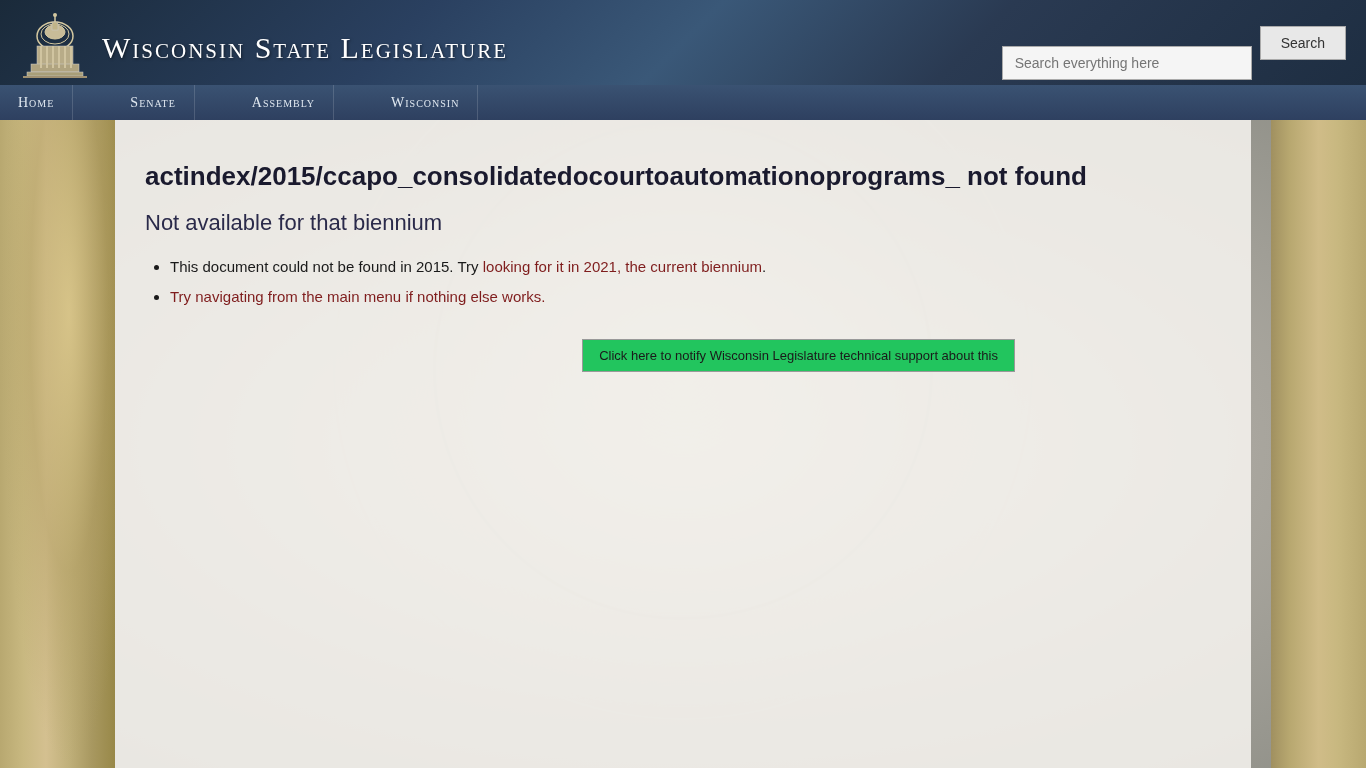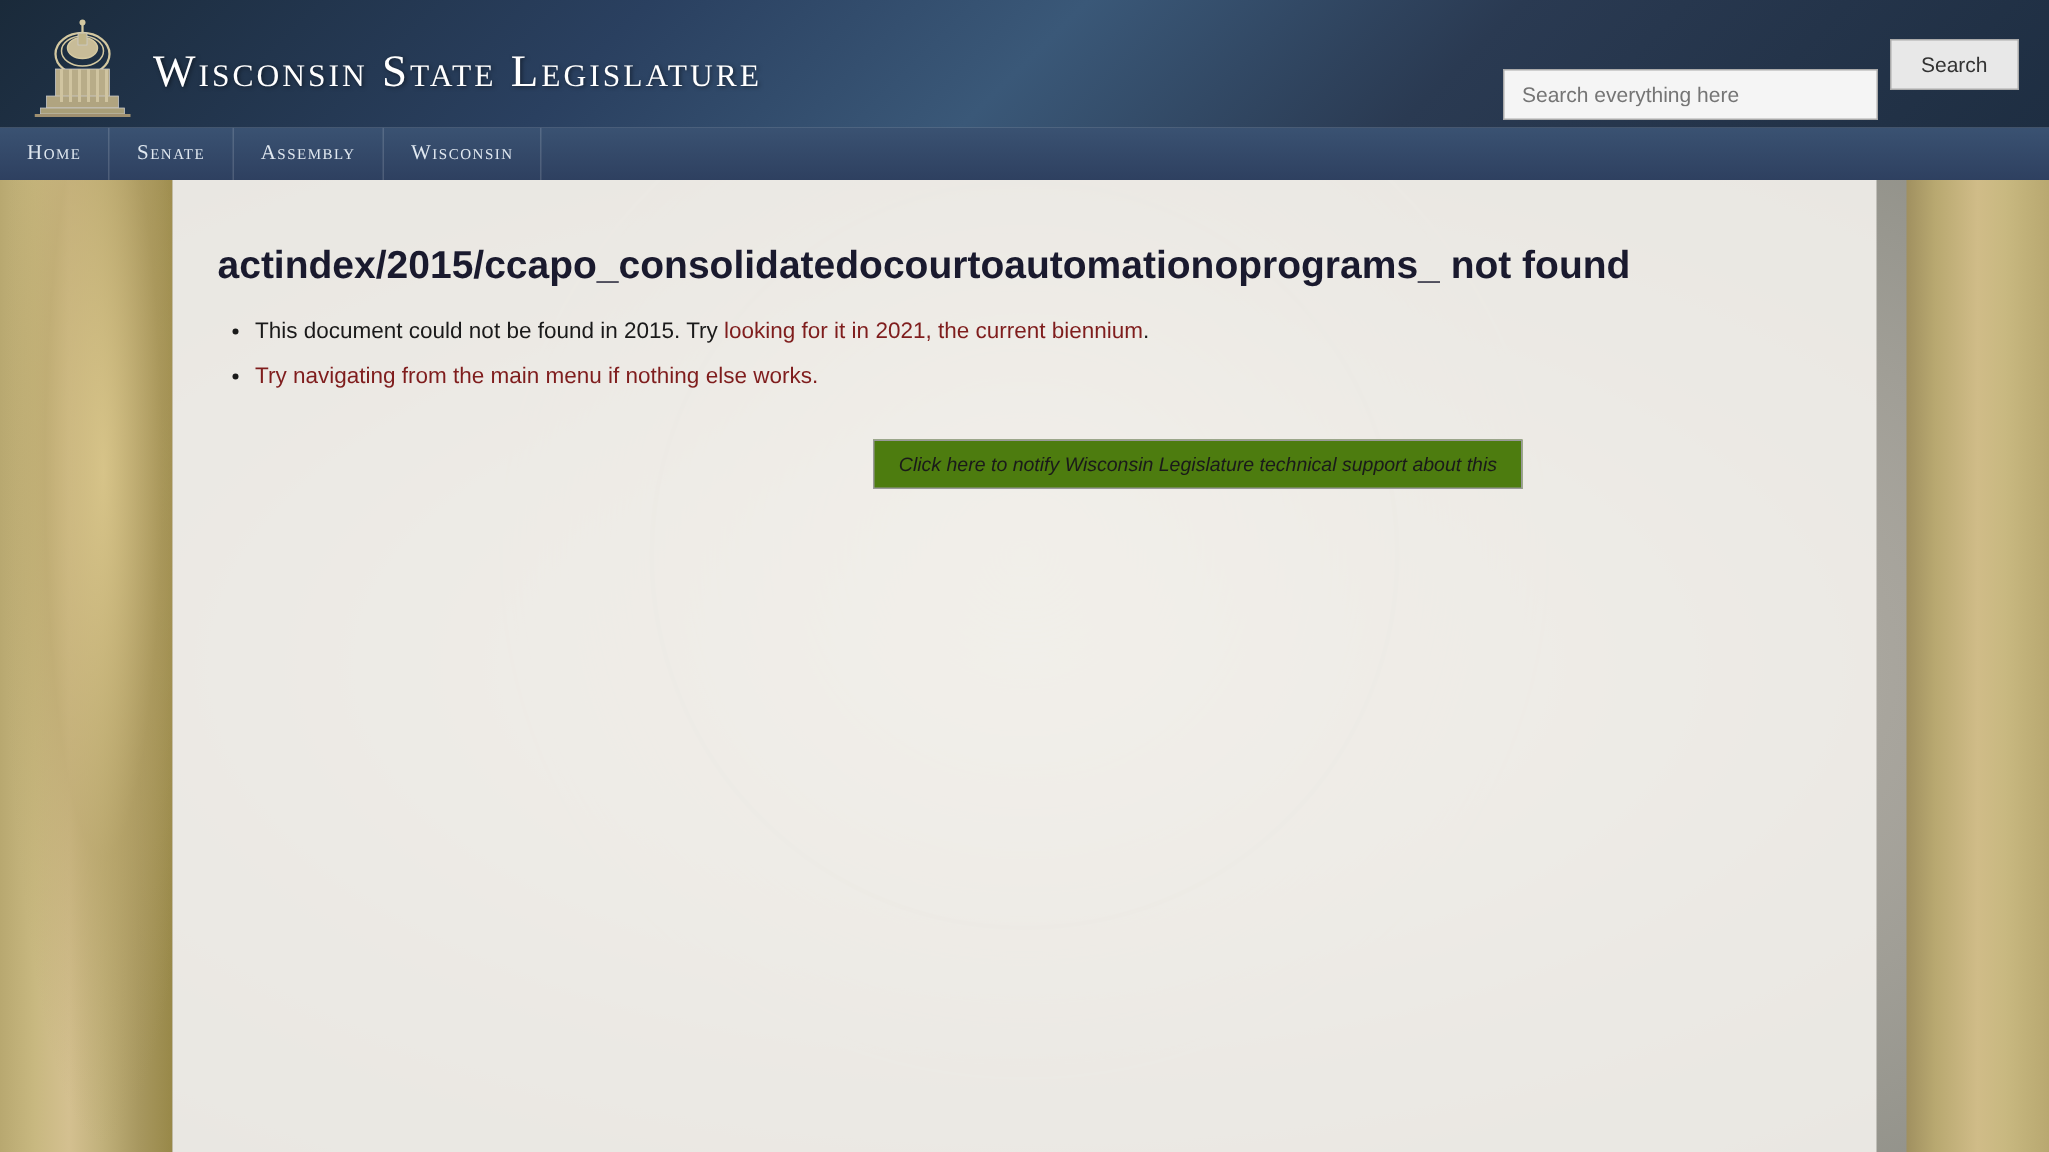--- a/index.html
+++ b/index.html
@@ -85,20 +85,21 @@
       background: linear-gradient(180deg, #3a5272 0%, #2e4060 100%);
       display: flex;
       align-items: stretch;
       height: 35px;
       padding: 0;
     }
     .nav-left {
       display: flex;
       align-items: stretch;
       flex: 1;
+      gap: 39px;
     }
     .nav-right {
       display: flex;
       align-items: stretch;
     }
     .nav-item {
       color: #e0e8f0;
       font-family: 'Palatino Linotype', Palatino, serif;
       font-size: 14px;
       font-variant: small-caps;
@@ -212,27 +213,26 @@
     }
 
     .notify-button-wrap {
       display: flex;
       justify-content: flex-end;
       margin-right: 200px;
       margin-top: 20px;
     }
     .notify-button {
       padding: 8px 16px;
-      background: #4d7c0f;
+      background: #22c55e;
       border: 1px solid #999;
       color: #1a1a1a;
       font-size: 13px;
       font-family: Arial, Helvetica, sans-serif;
       cursor: pointer;
-      font-style: italic;
     }
   </style>
 </head>
 <body>
 
 <header class="header">
   <div class="header-bg"></div>
   <div class="header-left">
     <div class="logo-area">
       <div class="capitol-icon">
@@ -285,20 +285,21 @@
     <div class="rotunda-circle rotunda-circle-1"></div>
     <div class="rotunda-circle rotunda-circle-2"></div>
   </div>
   <div class="left-col">
     <div class="left-col-inner"></div>
   </div>
   <div class="right-col"></div>
 
   <div class="content-area">
     <h1 class="error-title">actindex/2015/ccapo_consolidatedocourtoautomationoprograms_ not found</h1>
+    <h2 class="error-subtitle">Not available for that biennium</h2>
     <ul class="error-list">
       <li>
         <span>This document could not be found in 2015. Try </span><a href="#">looking for it in 2021, the current biennium</a><span>.</span>
       </li>
       <li>
         <a href="#">Try navigating from the main menu if nothing else works.</a>
       </li>
     </ul>
     <div class="notify-button-wrap">
       <button class="notify-button">Click here to notify Wisconsin Legislature technical support about this</button>

